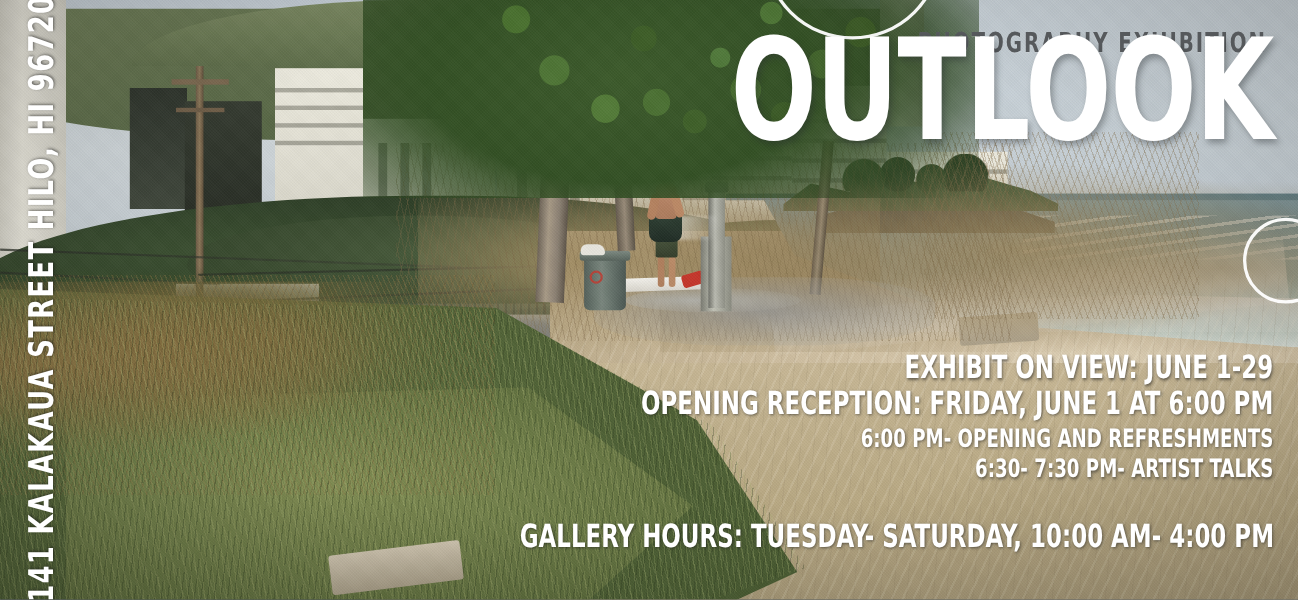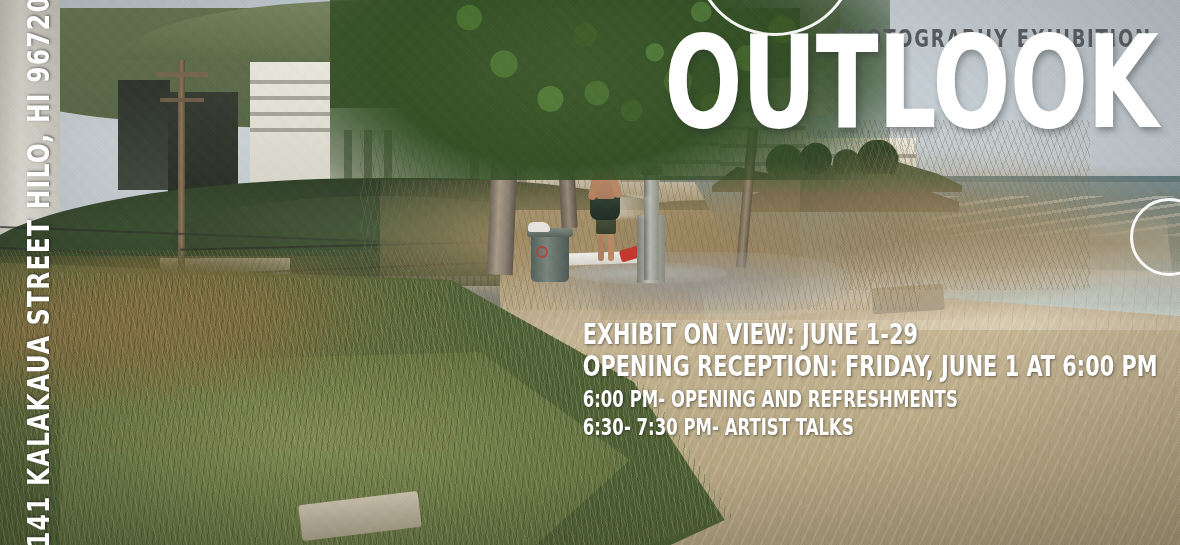--- a/index.html
+++ b/index.html
@@ -419,21 +419,21 @@
     text-shadow:0 1px 1px rgba(255,255,255,.18);
   }
   #title {
     right:22px; top:28px;
     color:#ffffff;
     font-size:128px;
     line-height:.86;
     letter-spacing:-1px;
     text-shadow:3px 4px 7px rgba(40,44,48,.38);
   }
-  #details { right:22px; top:318px; }
+  #details { right:22px; top:318px; text-align:right; }
   #details div {
     color:#fff;
     text-shadow:1px 1px 3px rgba(30,30,28,.55);
     white-space:nowrap;
     font-family:"Liberation Sans Narrow","DejaVu Sans Condensed","Liberation Sans", sans-serif;
     font-weight:bold; font-stretch:condensed;
     transform:scaleX(.80); transform-origin:right center;
   }
   .l1 { font-size:29px; line-height:1.12; }
   .l2 { font-size:29px; line-height:1.12; }
@@ -608,18 +608,21 @@
 
   <div class="layer cond" id="title">OUTLOOK</div>
 
   <div class="layer" id="details">
     <div class="l1">EXHIBIT ON VIEW: JUNE 1-29</div>
     <div class="l2">OPENING RECEPTION: FRIDAY, JUNE 1 AT 6:00 PM</div>
     <div class="l3">6:00 PM- OPENING AND REFRESHMENTS</div>
     <div class="l4">6:30- 7:30 PM- ARTIST TALKS</div>
   </div>
 
+  <div class="layer" id="hours">
+    <div class="cond" style="transform:scaleX(.80);transform-origin:right center;">GALLERY HOURS: TUESDAY- SATURDAY, 10:00 AM- 4:00 PM</div>
+  </div>
 
   <div class="layer" id="address-wrap">
     <span id="address">141 KALAKAUA STREET HILO, HI 96720</span>
   </div>
 
 </div>
 
 </body></html>

